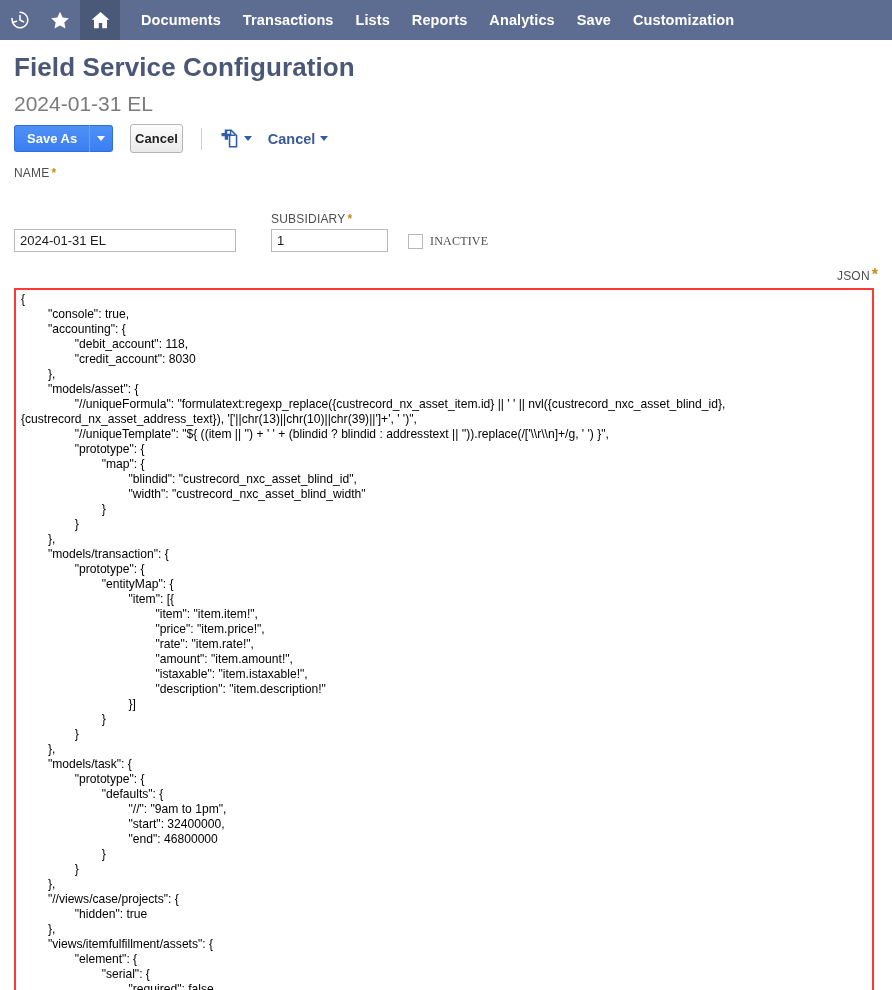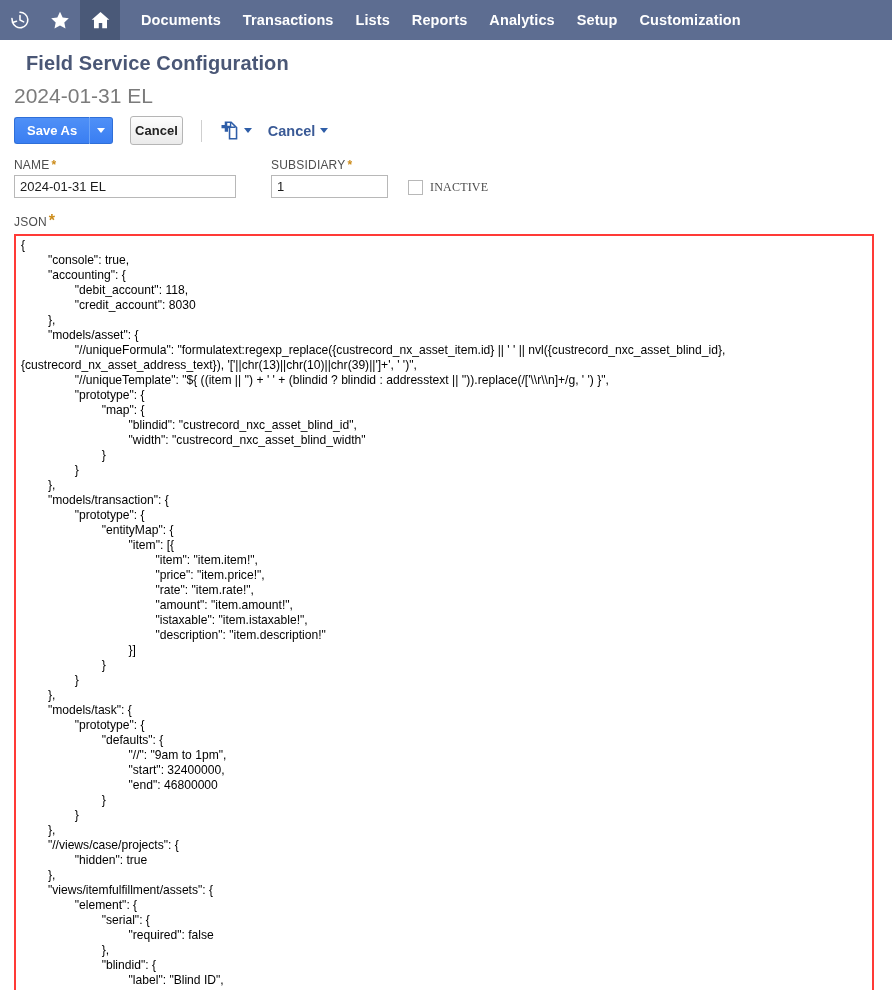--- a/index.html
+++ b/index.html
@@ -48,24 +48,24 @@
     padding: 0 11px;
     line-height: 40px;
     cursor: pointer;
     white-space: nowrap;
     letter-spacing: 0.1px;
   }
 
   
   .page-wrap { padding: 0 14px; }
   .page-title {
-    font-size: 20px;
+    font-size: 26px;
     font-weight: bold;
     color: #4a5776;
-    margin: 12px 0 0 12px;
+    margin: 12px 0 0 0;
     letter-spacing: 0.1px;
   }
   .record-title {
     font-size: 21px;
     color: #7b7b7b;
     font-weight: normal;
     margin: 9px 0 0 0;
   }
 
   
@@ -179,21 +179,21 @@
     height: 23px;
     font-size: 13px;
     color: #1a1a1a;
     padding: 0 5px;
     font-family: "Liberation Sans", sans-serif;
     background: #ffffff;
     box-sizing: border-box;
   }
   .input-name { width: 222px; }
   .input-sub { width: 117px; }
-  .group-name { margin-left: 0; }
+  .group-name { margin-left: 0; gap: 46px; }
   .group-sub { margin-left: 35px; }
   .inactive-wrap {
     display: flex;
     align-items: center;
     margin-left: 20px;
     padding-bottom: 3px;
   }
   .checkbox {
     width: 15px;
     height: 15px;
@@ -204,21 +204,21 @@
   }
   .inactive-label {
     font-size: 12px;
     color: #4d4d4d;
     margin-left: 7px;
     letter-spacing: 0.2px;
     font-family: Liberation Serif, serif;
   }
 
   
-  .json-label-row { margin-top: 14px; }
+  .json-label-row { margin-top: 14px; text-align: right; }
   .json-area-wrap {
     margin-top: 4px;
     border: 2px solid #ff3a36;
     height: 760px;
     width: 860px;
     box-sizing: border-box;
     background: #ffffff;
     position: relative;
     overflow: hidden;
   }
@@ -267,21 +267,21 @@
       <path d="M12 3.2 2.8 11.3h2.4V20h5.0v-5.3h3.6V20h5.0v-8.7h2.4z"></path>
     </svg>
   </div>
 
   <div class="nav-links">
     <div class="nav-link">Documents</div>
     <div class="nav-link">Transactions</div>
     <div class="nav-link">Lists</div>
     <div class="nav-link">Reports</div>
     <div class="nav-link">Analytics</div>
-    <div class="nav-link">Setup</div>
+    <div class="nav-link">Save</div>
     <div class="nav-link">Customization</div>
   </div>
 </div>
 
 <div class="page-wrap">
 
   <div class="page-title">Field Service Configuration</div>
   <div class="record-title">2024-01-31 EL</div>
 
   <div class="btn-row">

